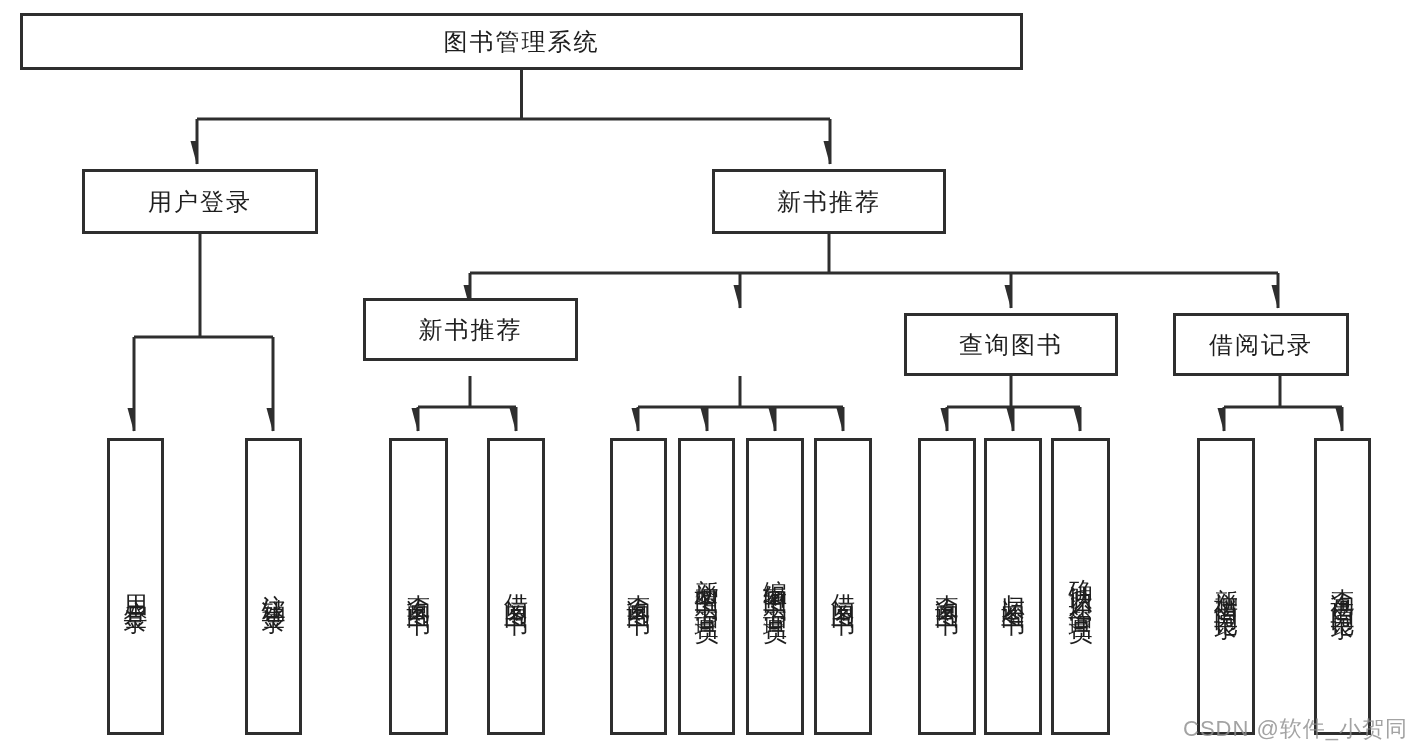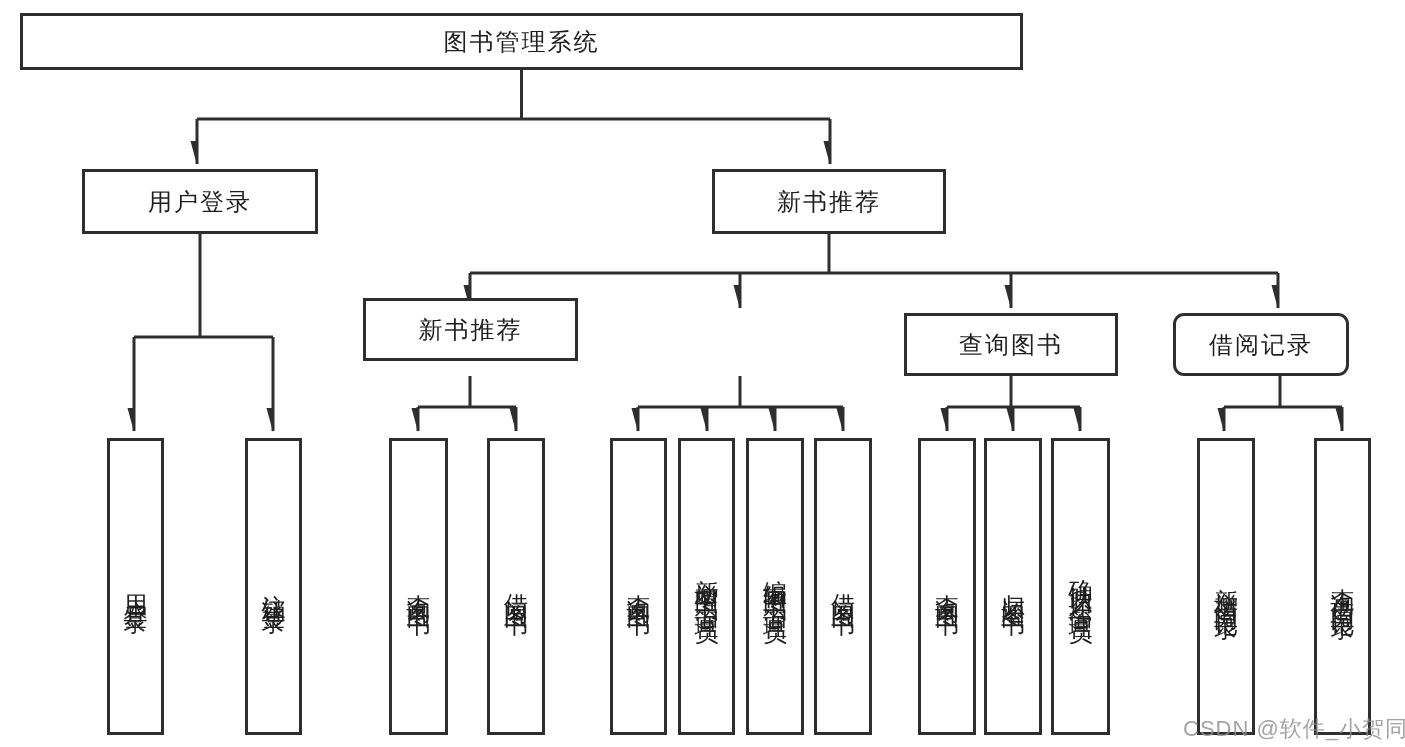--- a/index.html
+++ b/index.html
@@ -112,21 +112,21 @@
   <div class="box hnode" style="left:712px;top:169px;width:234px;height:65px;">
     <span class="lbl">新书推荐</span>
   </div>
 
   <div class="box hnode" style="left:363px;top:298px;width:215px;height:63px;">
     <span class="lbl">新书推荐</span>
   </div>
   <div class="box hnode" style="left:904px;top:313px;width:214px;height:63px;">
     <span class="lbl">查询图书</span>
   </div>
-  <div class="box hnode" style="left:1173px;top:313px;width:176px;height:63px;border-radius:11px;">
+  <div class="box hnode" style="left:1173px;top:313px;width:176px;height:63px;">
     <span class="lbl">借阅记录</span>
   </div>
 
   <div class="box vnode" style="left:107px;top:438px;width:57px;height:297px;">
     <span class="lbl">用户登录</span>
   </div>
   <div class="box vnode" style="left:245px;top:438px;width:57px;height:297px;">
     <span class="lbl">注销登录</span>
   </div>
   <div class="box vnode" style="left:389px;top:438px;width:59px;height:297px;">

